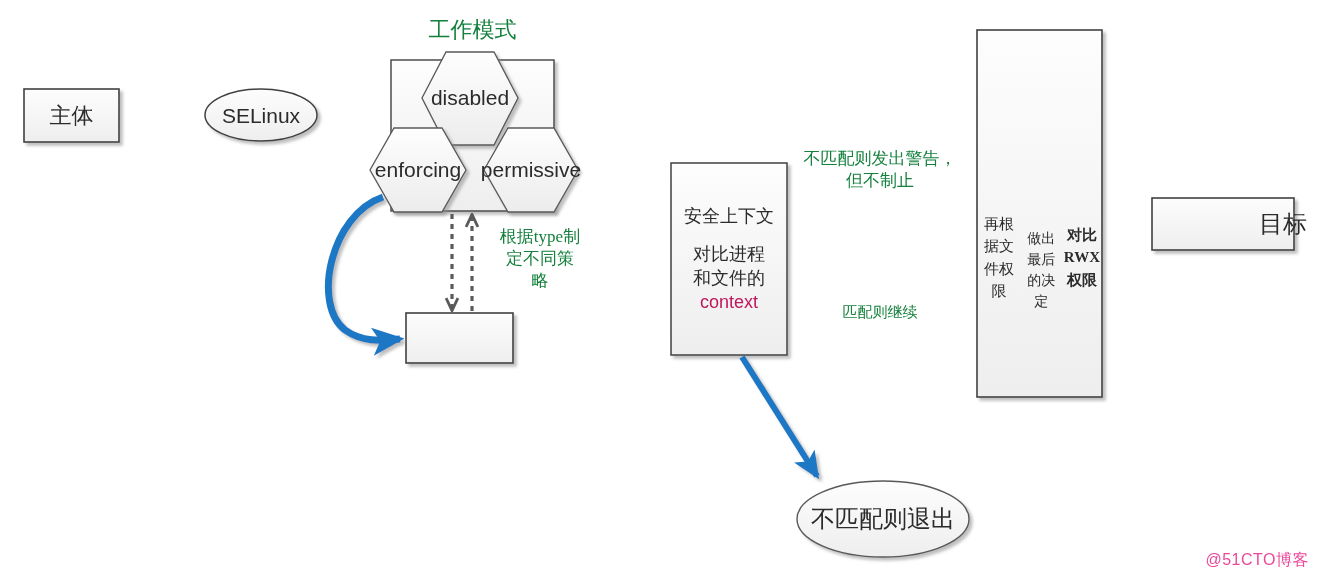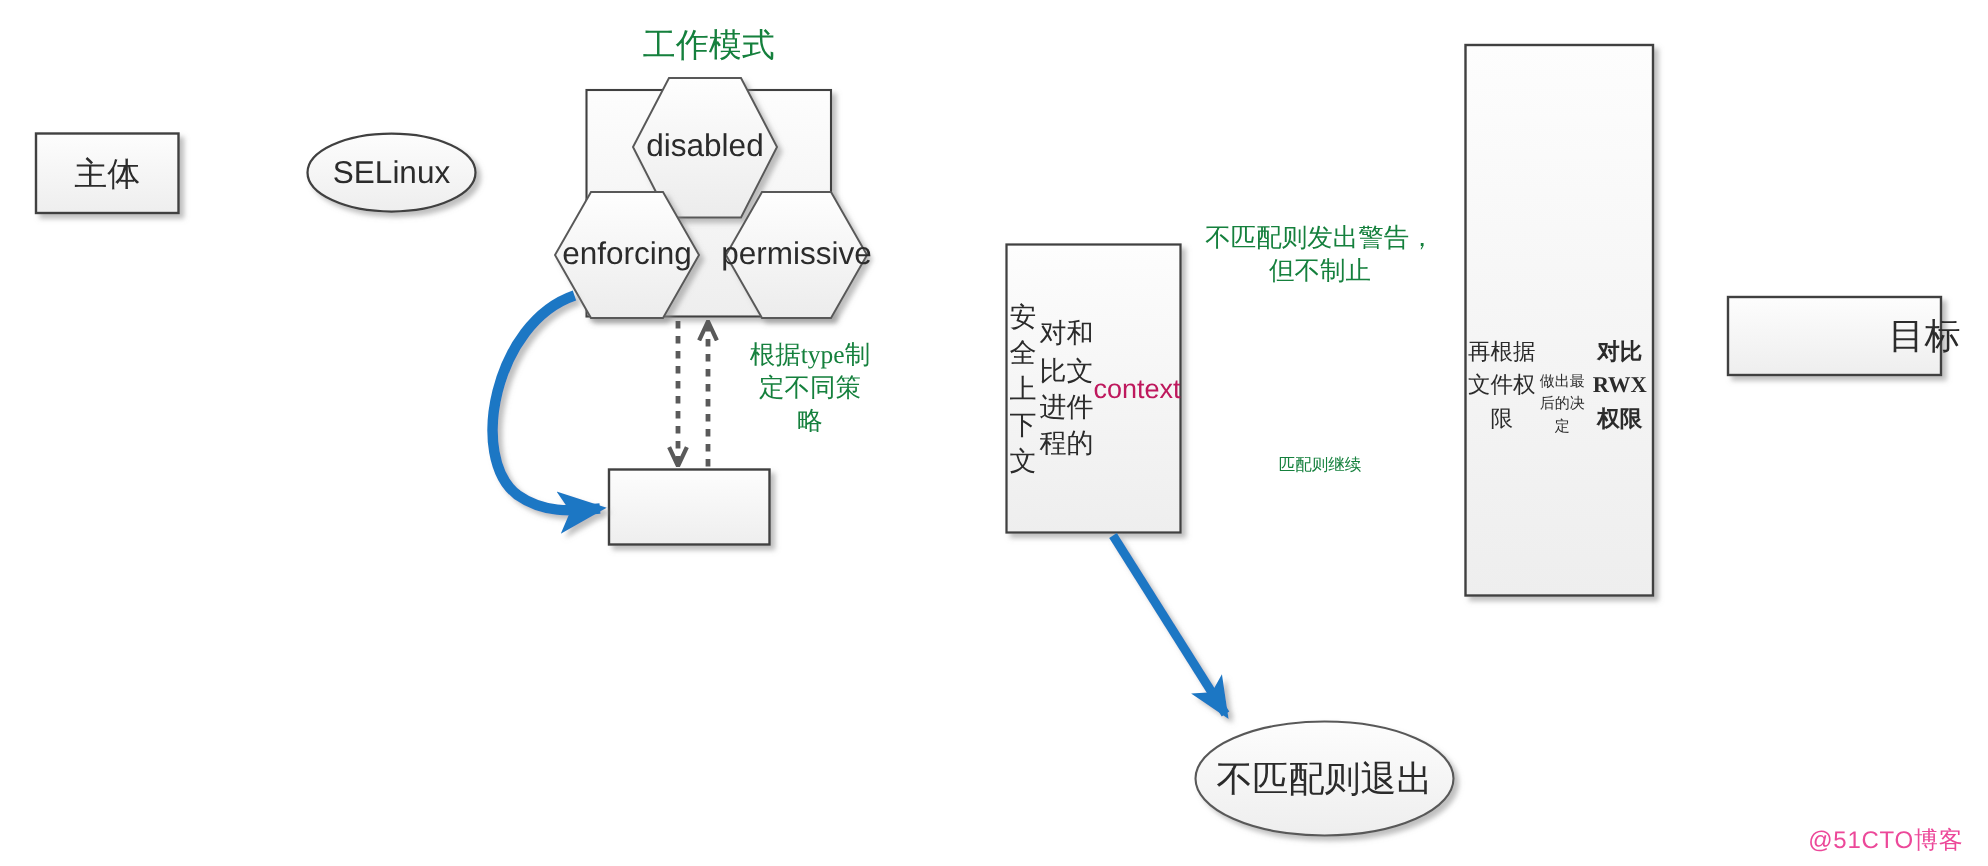--- a/index.html
+++ b/index.html
@@ -115,46 +115,46 @@
 
   <div class="shape-text lat" style="left:205px;top:89px;width:112px;height:53px;font-size:21px;">SELinux</div>
 
   <div class="shape-text lat" style="left:422px;top:78px;width:96px;height:40px;font-size:21px;">disabled</div>
 
   <div class="shape-text lat" style="left:366px;top:151px;width:104px;height:38px;font-size:21px;">enforcing</div>
 
   <div class="shape-text lat" style="left:479px;top:151px;width:104px;height:38px;font-size:21px;">permissive</div>
 
 
-  <div class="shape-text" style="left:671px;top:163px;width:116px;height:192px;">
+  <div class="shape-text" style="left:671px;top:163px;width:116px;height:192px;flex-direction:column;">
     <span class="cn" style="font-size:18px;">安全上下文</span>
     <span style="height:14px;"></span>
     <span class="cn" style="font-size:18px;line-height:1.35;">对比进程</span>
     <span class="cn" style="font-size:18px;line-height:1.35;">和文件的</span>
     <span class="lat" style="font-size:18px;line-height:1.35;">context</span>
   </div>
 
   <div class="shape-text" style="left:977px;top:30px;width:125px;height:455px;flex-direction:row;">
     <span class="cn" style="font-size:15px;line-height:1.5;">再根据文件权限</span>
-    <span class="cn" style="font-size:10px;line-height:1.5;margin-top:24px;">做出最后的决定</span>
+    <span class="cn" style="font-size:14px;line-height:1.5;margin-top:24px;">做出最后的决定</span>
     <span class="cn" style="font-size:15px;line-height:1.5;font-weight:bold;">对比RWX权限</span>
   </div>
 
   <div class="shape-text cn" style="left:1208px;top:198px;width:150px;height:52px;font-size:24px;">目标</div>
 
   <div class="shape-text cn" style="left:797px;top:495px;width:172px;height:48px;font-size:24px;">不匹配则退出</div>
 
   <div class="lbl" style="left:487px;top:226px;width:106px;font-size:17px;">
     <div class="cn">根据type制</div>
     <div class="cn">定不同策</div>
     <div class="cn">略</div>
   </div>
 
   <div class="lbl" style="left:790px;top:148px;width:180px;font-size:17px;">
     <div class="cn">不匹配则发出警告，</div>
     <div class="cn">但不制止</div>
   </div>
 
-  <div class="lbl cn" style="left:790px;top:303px;width:180px;font-size:11px;">匹配则继续</div>
+  <div class="lbl cn" style="left:790px;top:303px;width:180px;font-size:15px;">匹配则继续</div>
 
   <div id="wm">@51CTO博客</div>
 
 </div>
 
 </body></html>

